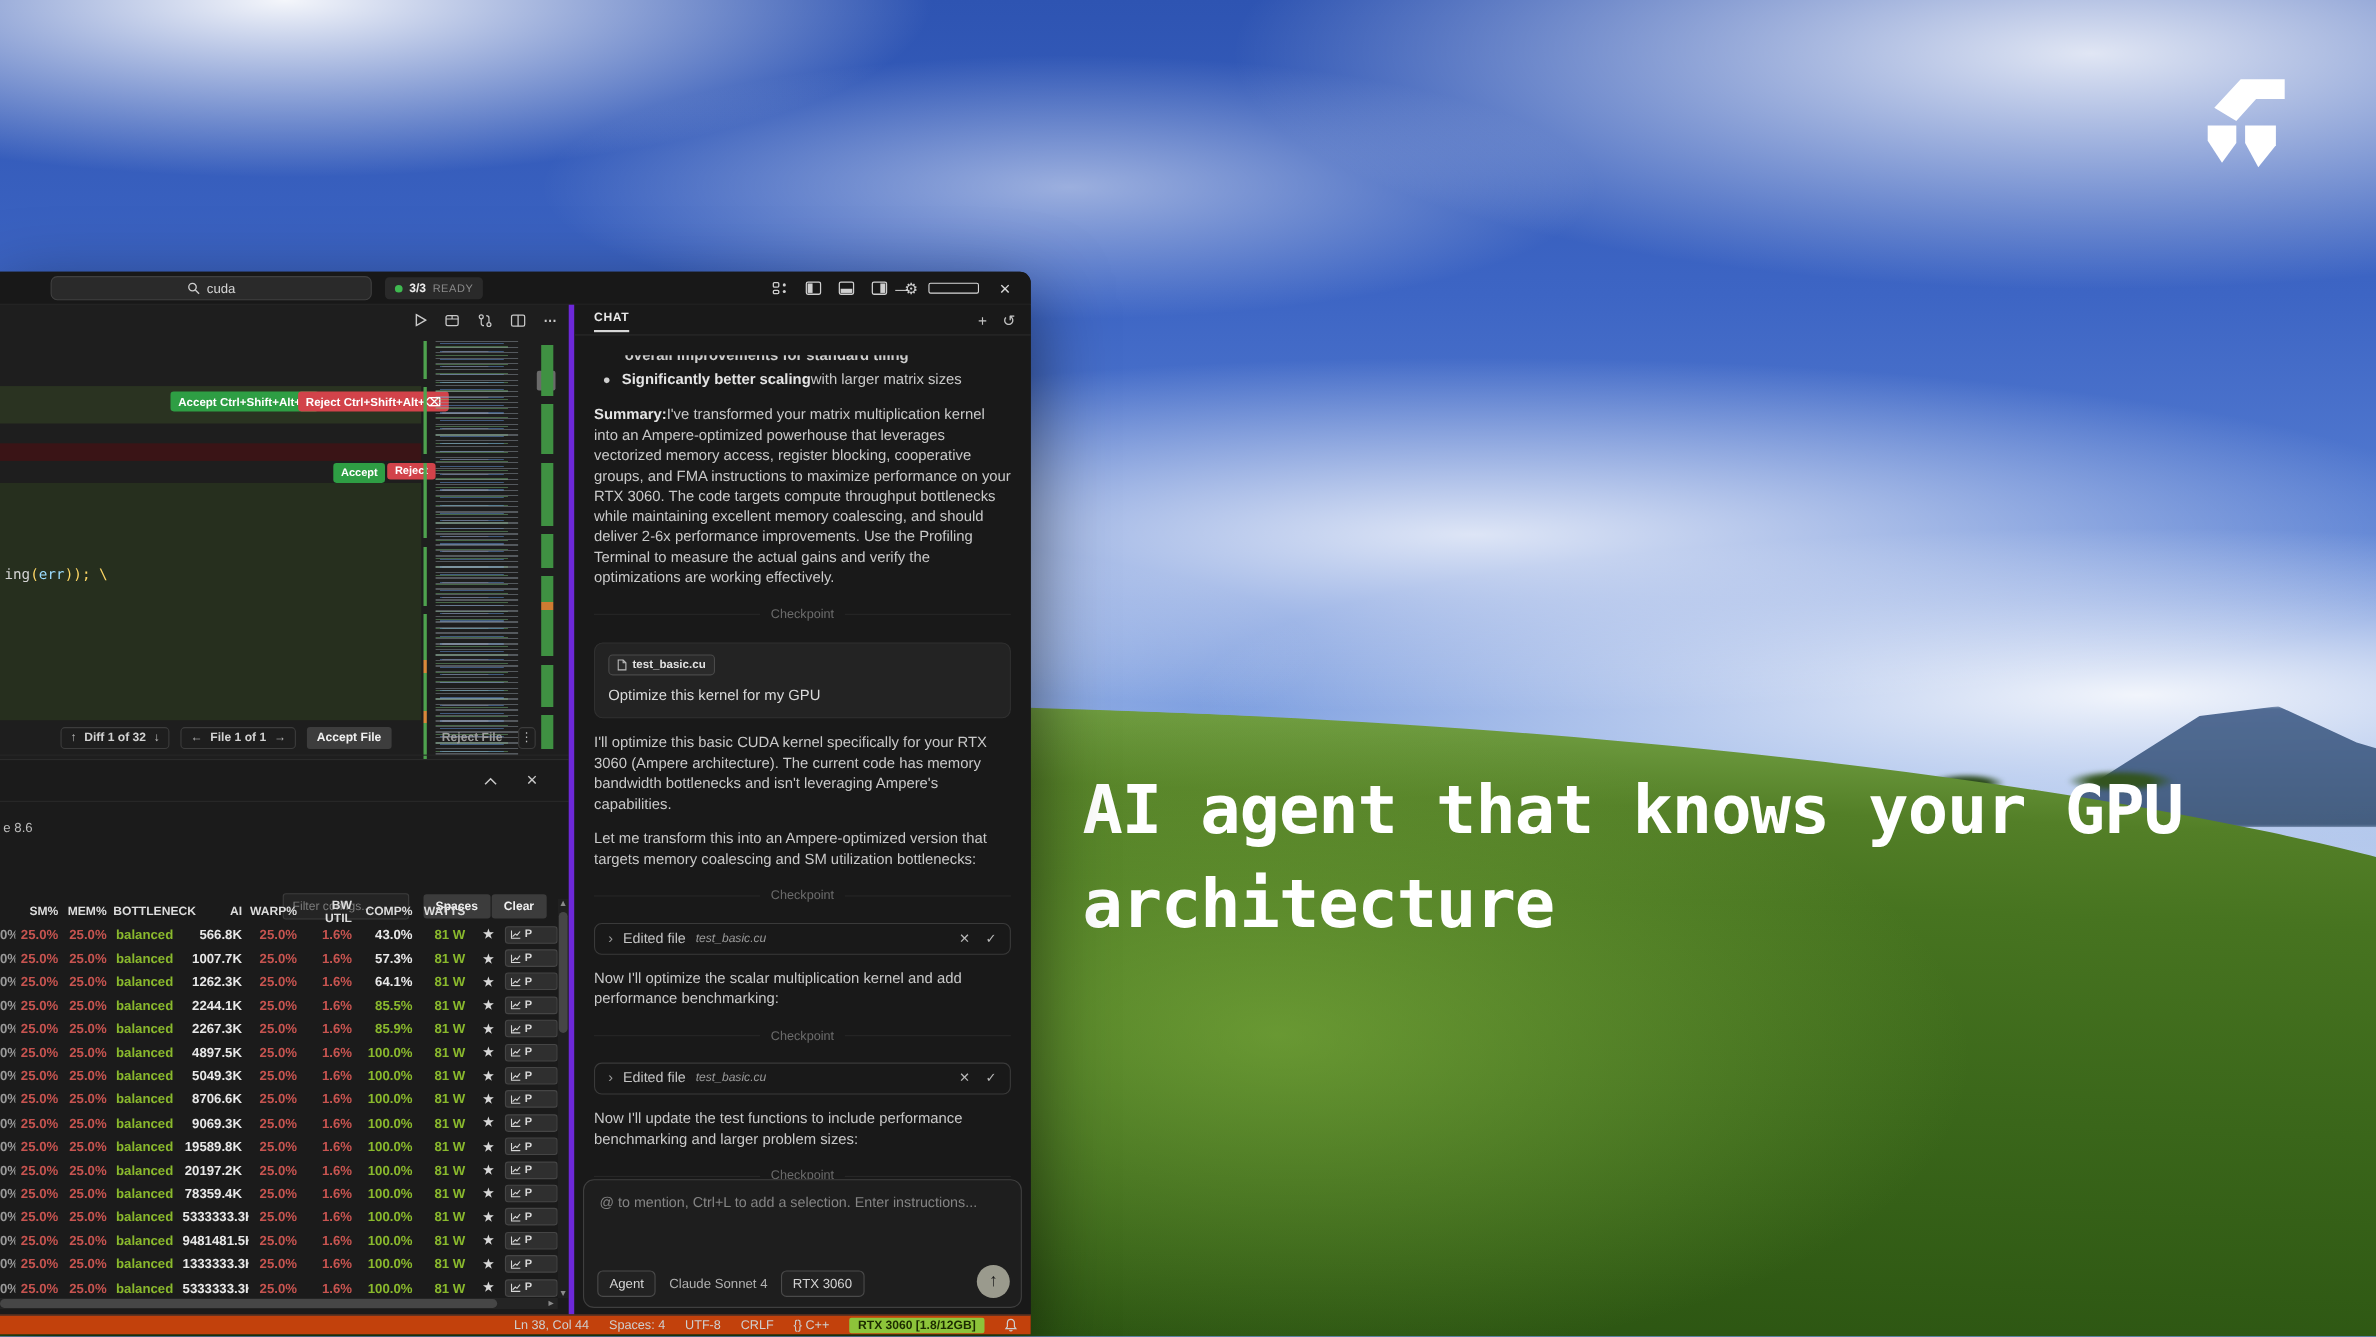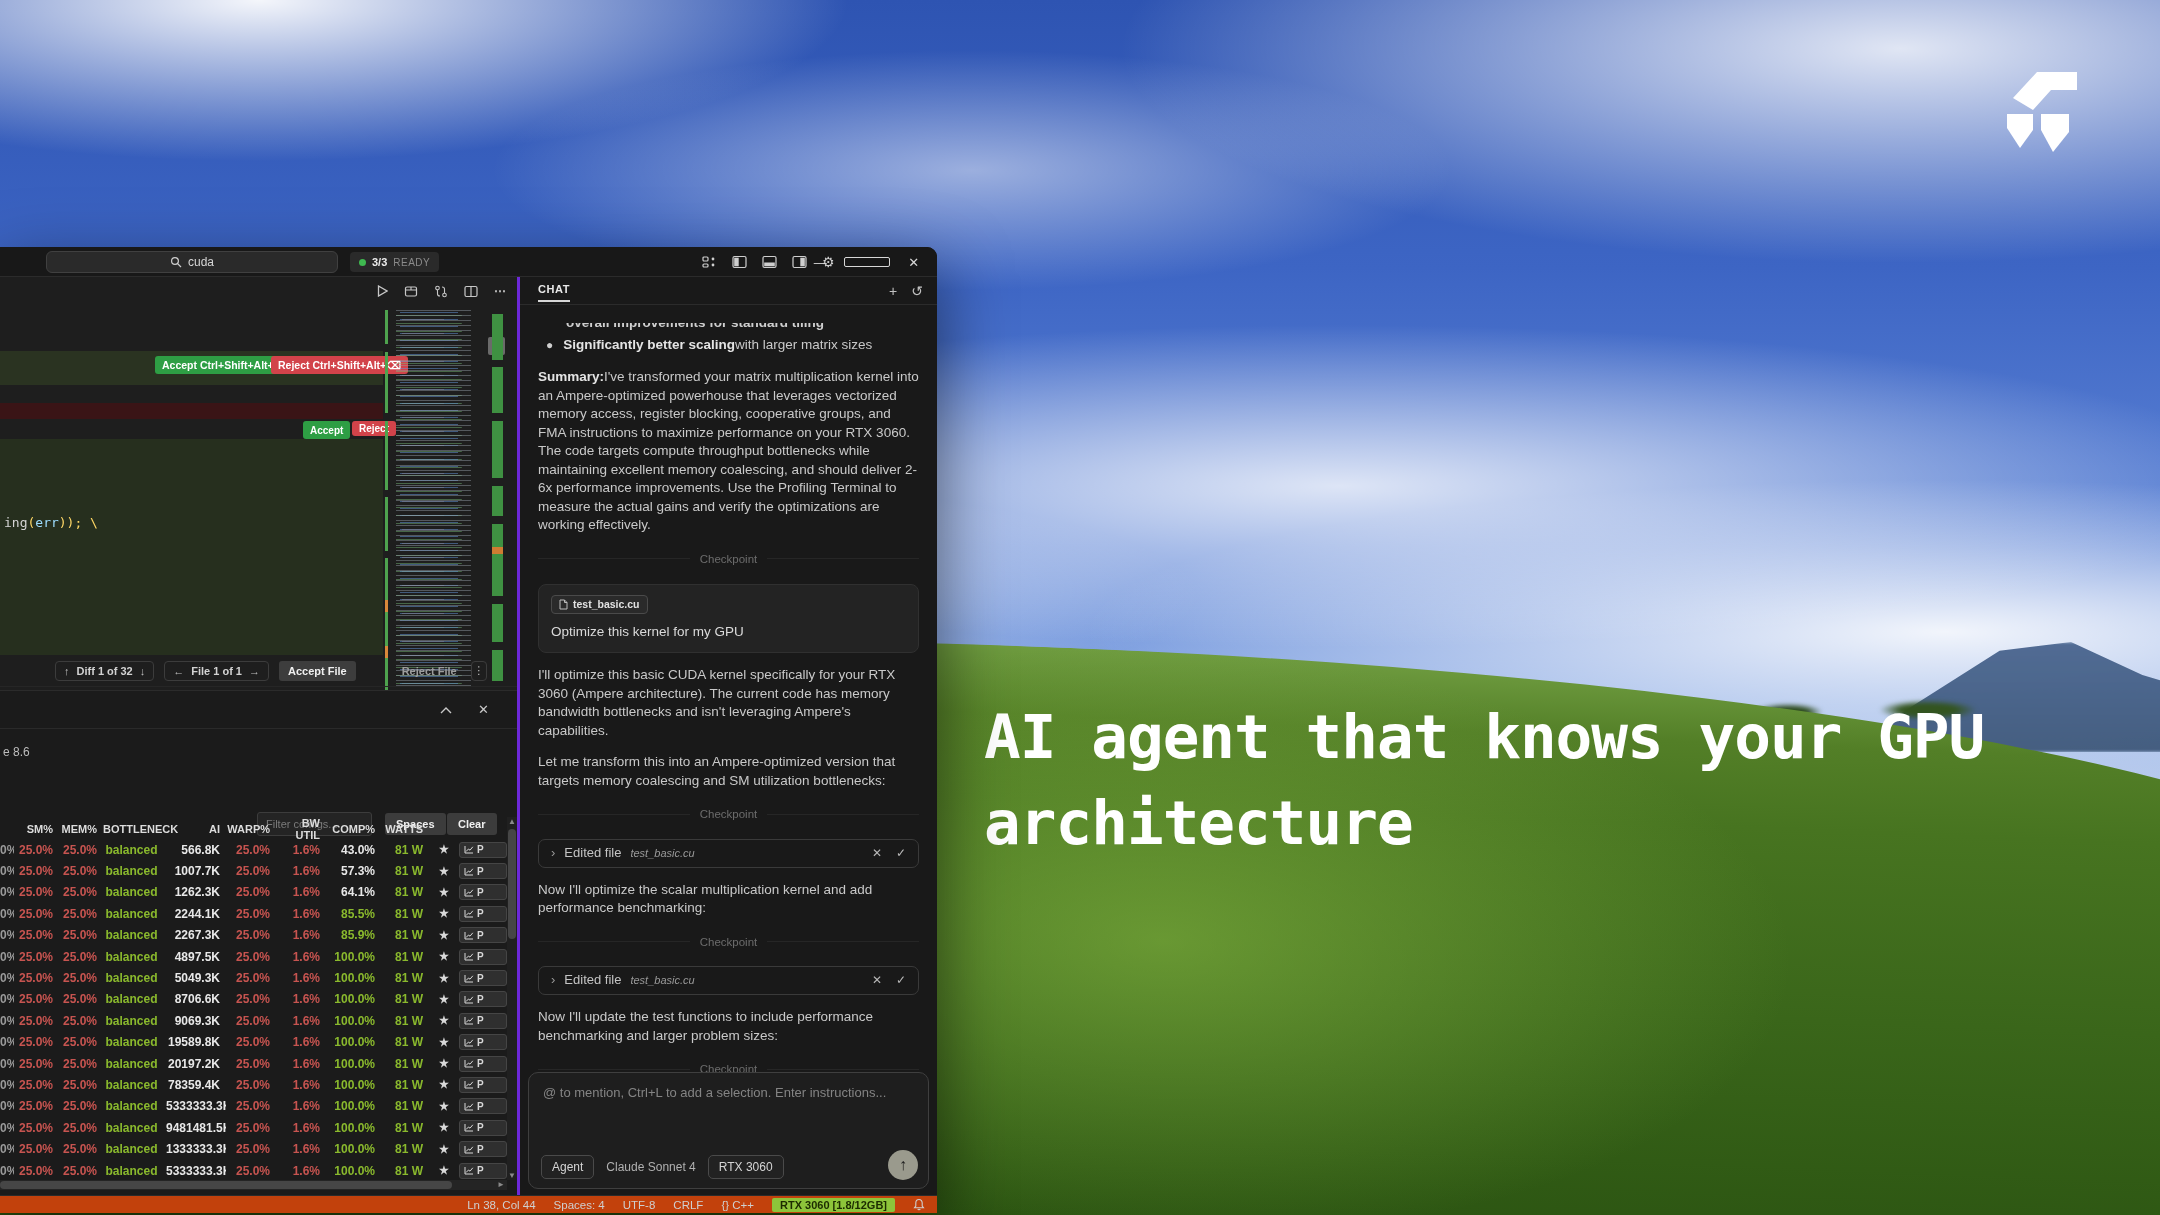--- a/index.html
+++ b/index.html
@@ -136,21 +136,21 @@
     padding:0 4px; overflow:hidden; justify-content:flex-start; }
   .hscroll { position:absolute; left:0; top:489px; width:507px; height:10px; background:#242424; }
   .hthumb { position:absolute; left:0; top:1px; width:452px; height:8px; background:#464646; border-radius:4px; }
   .hscroll .arr { position:absolute; right:2px; top:0; color:#8a8a8a; font-size:8px; line-height:10px; }
   .vscroll { position:absolute; left:507px; top:126px; width:10px; height:363px; background:#202020; }
   .vscroll .arr-up { position:absolute; top:0; left:0; width:10px; text-align:center; color:#8a8a8a; font-size:8px; }
   .vscroll .arr-dn { position:absolute; bottom:0; left:0; width:10px; text-align:center; color:#8a8a8a; font-size:8px; }
   .vthumb { position:absolute; left:1px; top:12px; width:8px; height:110px; background:#464646; border-radius:4px; }
 
   
-  .chat { position:absolute; left:517px; top:30px; width:420px; height:918px; background:#191919; border-left:3px solid #6d28d9; }
+  .chat { position:absolute; left:517px; top:30px; width:420px; height:918px; background:#191919; border-left:5px solid #6d28d9; }
   .chat-head { position:absolute; left:0; top:0; width:100%; height:28px; border-bottom:1px solid #2b2b2b; }
   .chat-tab { position:absolute; left:18px; top:6px; font-size:11px; font-weight:bold; letter-spacing:.6px;
     color:#e8e8e8; padding-bottom:5px; border-bottom:2px solid #d7d7d7; }
   .chat-head-icons { position:absolute; right:14px; top:0; height:28px; display:flex; align-items:center; gap:14px; color:#c2c2c2; font-size:14px; }
   .chat-body { position:absolute; left:0; top:28px; width:100%; bottom:0; padding:0 18px; color:#c9c9c9;
     font-size:13.5px; line-height:18.5px; overflow:hidden; }
   .clipped-line { height:9px; overflow:hidden; margin-top:18px; }
   .clipped-line .inner { display:block; margin-top:-9px; font-weight:bold; color:#cfcfcf; padding-left:28px; }
   .bullet-row { display:flex; gap:10px; margin-top:4px; }
   .bullet-dot { color:#cfcfcf; font-size:12px; line-height:19px; padding-left:8px; }

